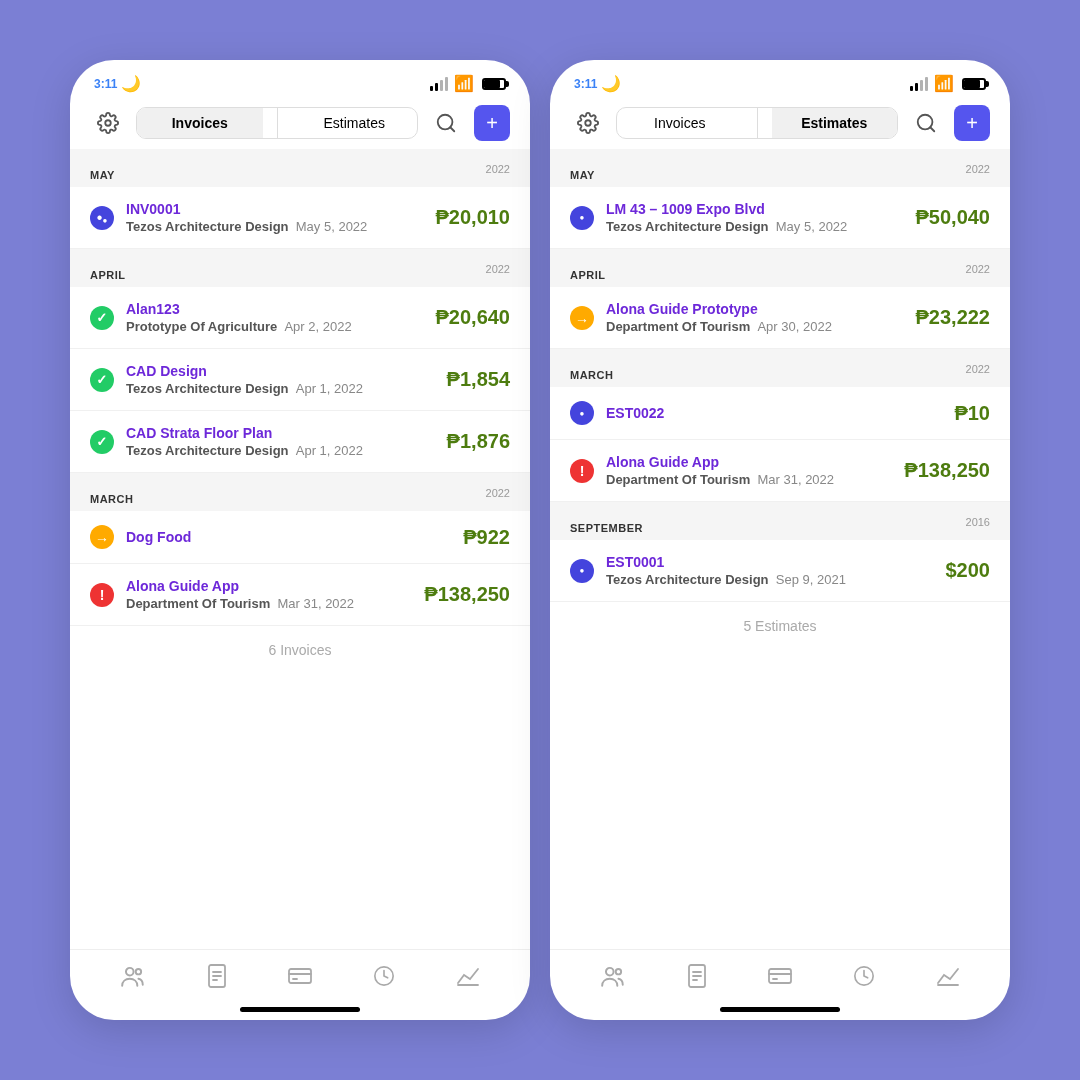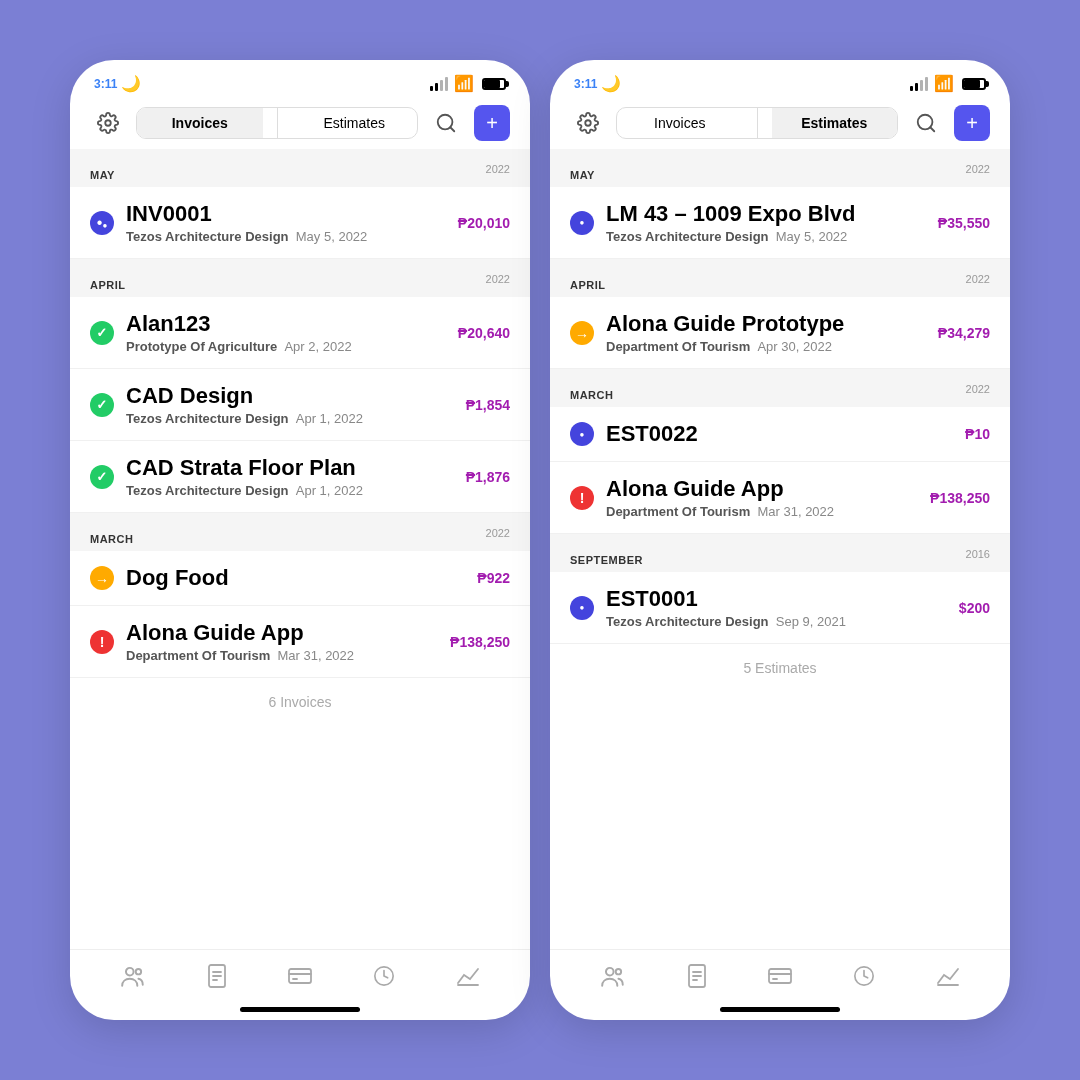--- a/index.html
+++ b/index.html
@@ -178,37 +178,37 @@
       font-size: 12px;
     }
     .dot-blue { background: #4444dd; }
     .dot-green { background: #22cc66; }
     .dot-yellow { background: #ffaa00; }
     .dot-red { background: #ee3333; }
     .item-info {
       flex: 1;
     }
     .item-title {
-      font-size: 22px;
+      font-size: 14px;
       font-weight: 600;
-      color: #000000;
+      color: #6d28d9;
     }
     .item-sub {
       font-size: 13px;
       color: #888;
       margin-top: 2px;
     }
     .item-sub span.client {
       font-weight: 600;
       color: #555;
     }
     .item-amount {
-      font-size: 14px;
+      font-size: 20px;
       font-weight: 600;
-      color: #a21caf;
+      color: #4d7c0f;
     }
     .footer-count {
       text-align: center;
       color: #aaa;
       font-size: 14px;
       padding: 16px 0 4px 0;
     }
     .bottom-nav {
       display: flex;
       justify-content: space-around;
@@ -456,36 +456,36 @@
         <span class="section-year">2022</span>
       </div>
       <div class="invoice-item">
         <div class="status-dot dot-blue">
           <span style="color:#fff;font-size:8px">●</span>
         </div>
         <div class="item-info">
           <div class="item-title">LM 43 – 1009 Expo Blvd</div>
           <div class="item-sub"><span class="client">Tezos Architecture Design</span>&nbsp;&nbsp;May 5, 2022</div>
         </div>
-        <div class="item-amount">₱35,550</div>
+        <div class="item-amount">₱50,040</div>
       </div>
 
       <div class="section-header">
         <span class="section-month">APRIL</span>
         <span class="section-year">2022</span>
       </div>
       <div class="invoice-item">
         <div class="status-dot dot-yellow">
           <span style="color:#fff;font-size:14px;line-height:1">→</span>
         </div>
         <div class="item-info">
           <div class="item-title">Alona Guide Prototype</div>
           <div class="item-sub"><span class="client">Department Of Tourism</span>&nbsp;&nbsp;Apr 30, 2022</div>
         </div>
-        <div class="item-amount">₱34,279</div>
+        <div class="item-amount">₱23,222</div>
       </div>
 
       <div class="section-header">
         <span class="section-month">MARCH</span>
         <span class="section-year">2022</span>
       </div>
       <div class="invoice-item">
         <div class="status-dot dot-blue">
           <span style="color:#fff;font-size:8px">●</span>
         </div>

